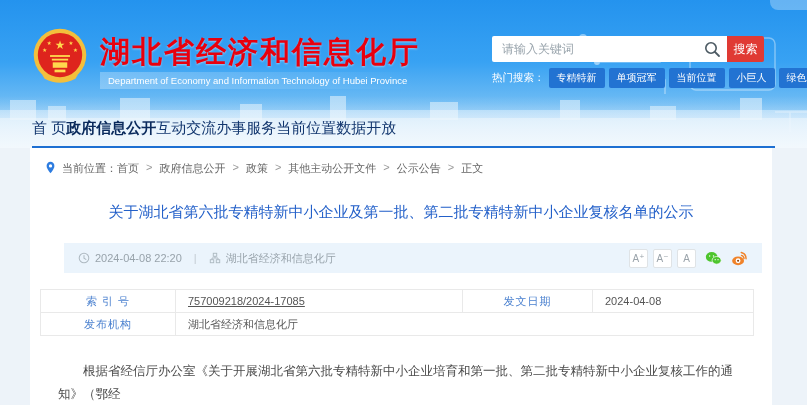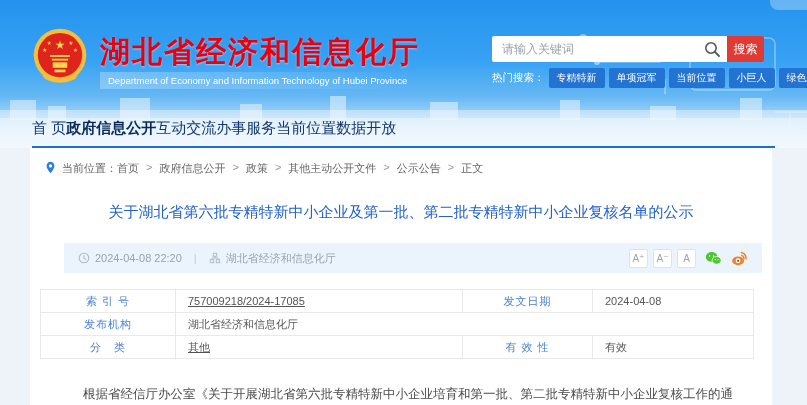--- a/index.html
+++ b/index.html
@@ -220,23 +220,17 @@
         <tr>
       <td class="lbl c1">索 引 号</td>
       <td class="val c2">757009218/2024-17085</td>
       <td class="lbl c3">发文日期</td>
       <td class="val c4">2024-04-08</td>
     </tr>
     <tr>
       <td class="lbl c1">发布机构</td>
       <td class="val" colspan="3">湖北省经济和信息化厅</td>
     </tr>
-    <tr>
-      <td class="lbl c1">分　类</td>
-      <td class="val c2">其他</td>
-      <td class="lbl c3">有 效 性</td>
-      <td class="val c4">有效</td>
-    </tr>
   </tbody>
     </table>
 
   <p class="body-text">根据省经信厅办公室《关于开展湖北省第六批专精特新中小企业培育和第一批、第二批专精特新中小企业复核工作的通知》（鄂经</p>
 </div>
 
 </body></html>

